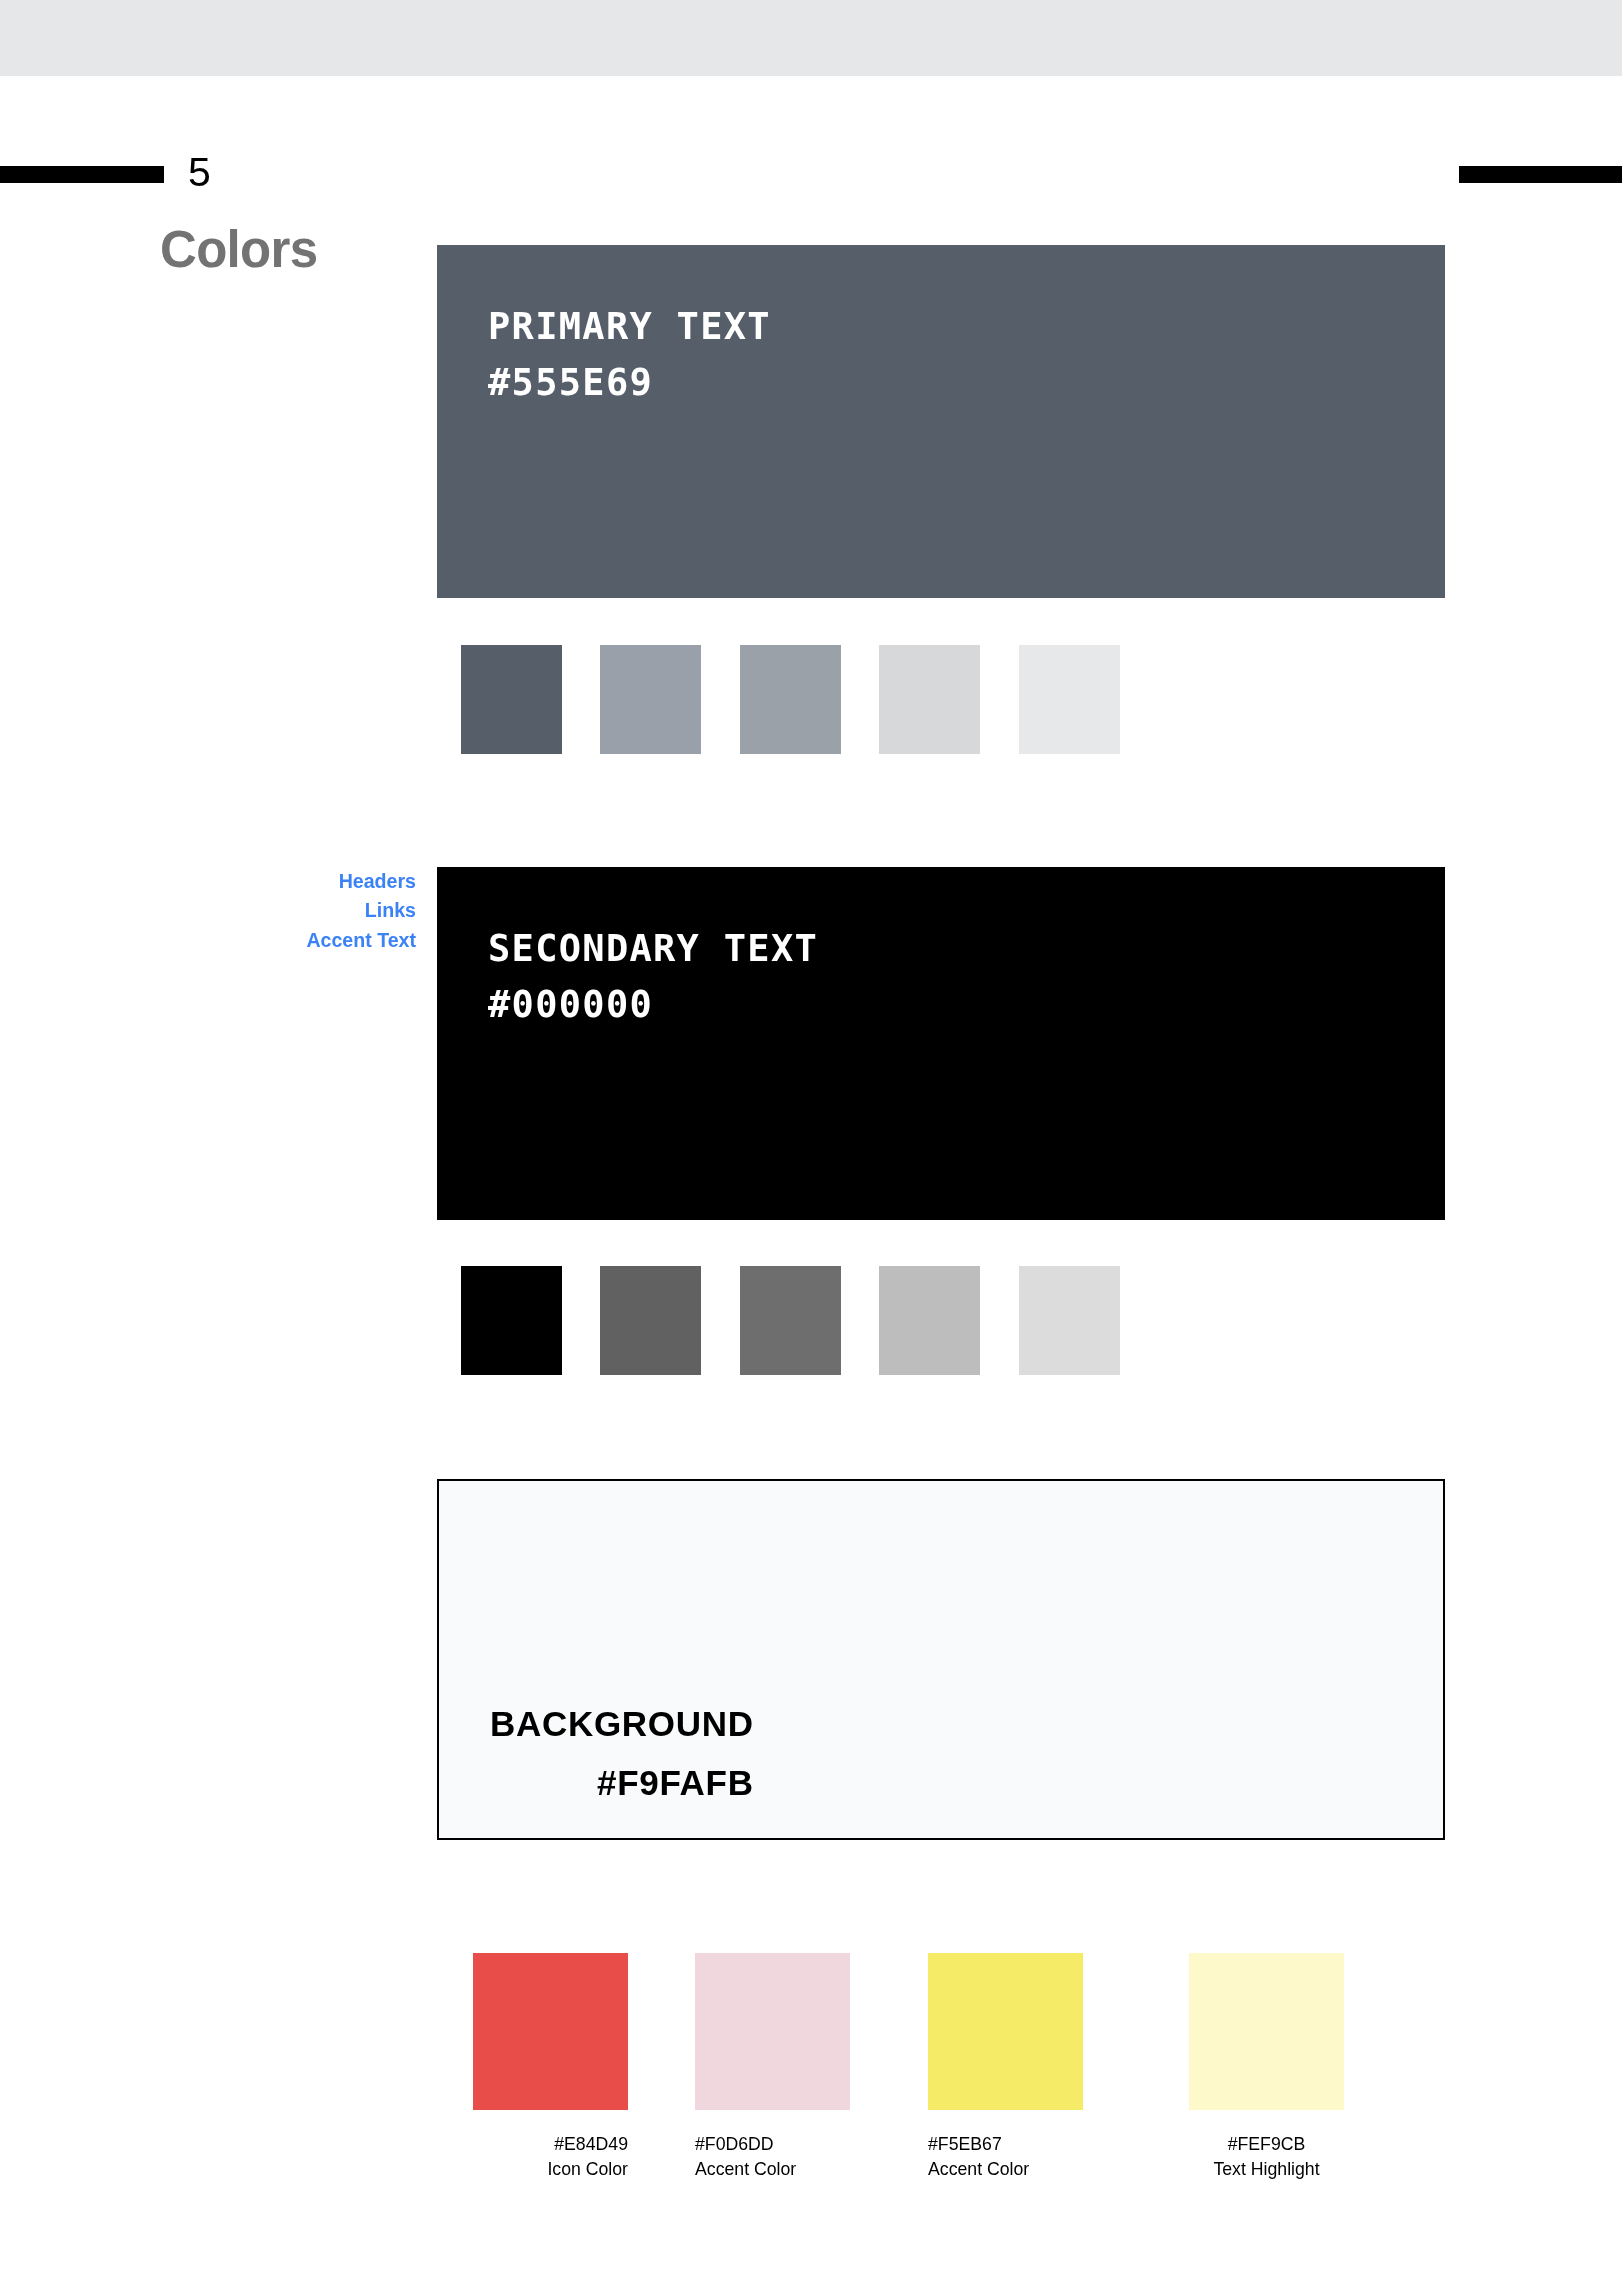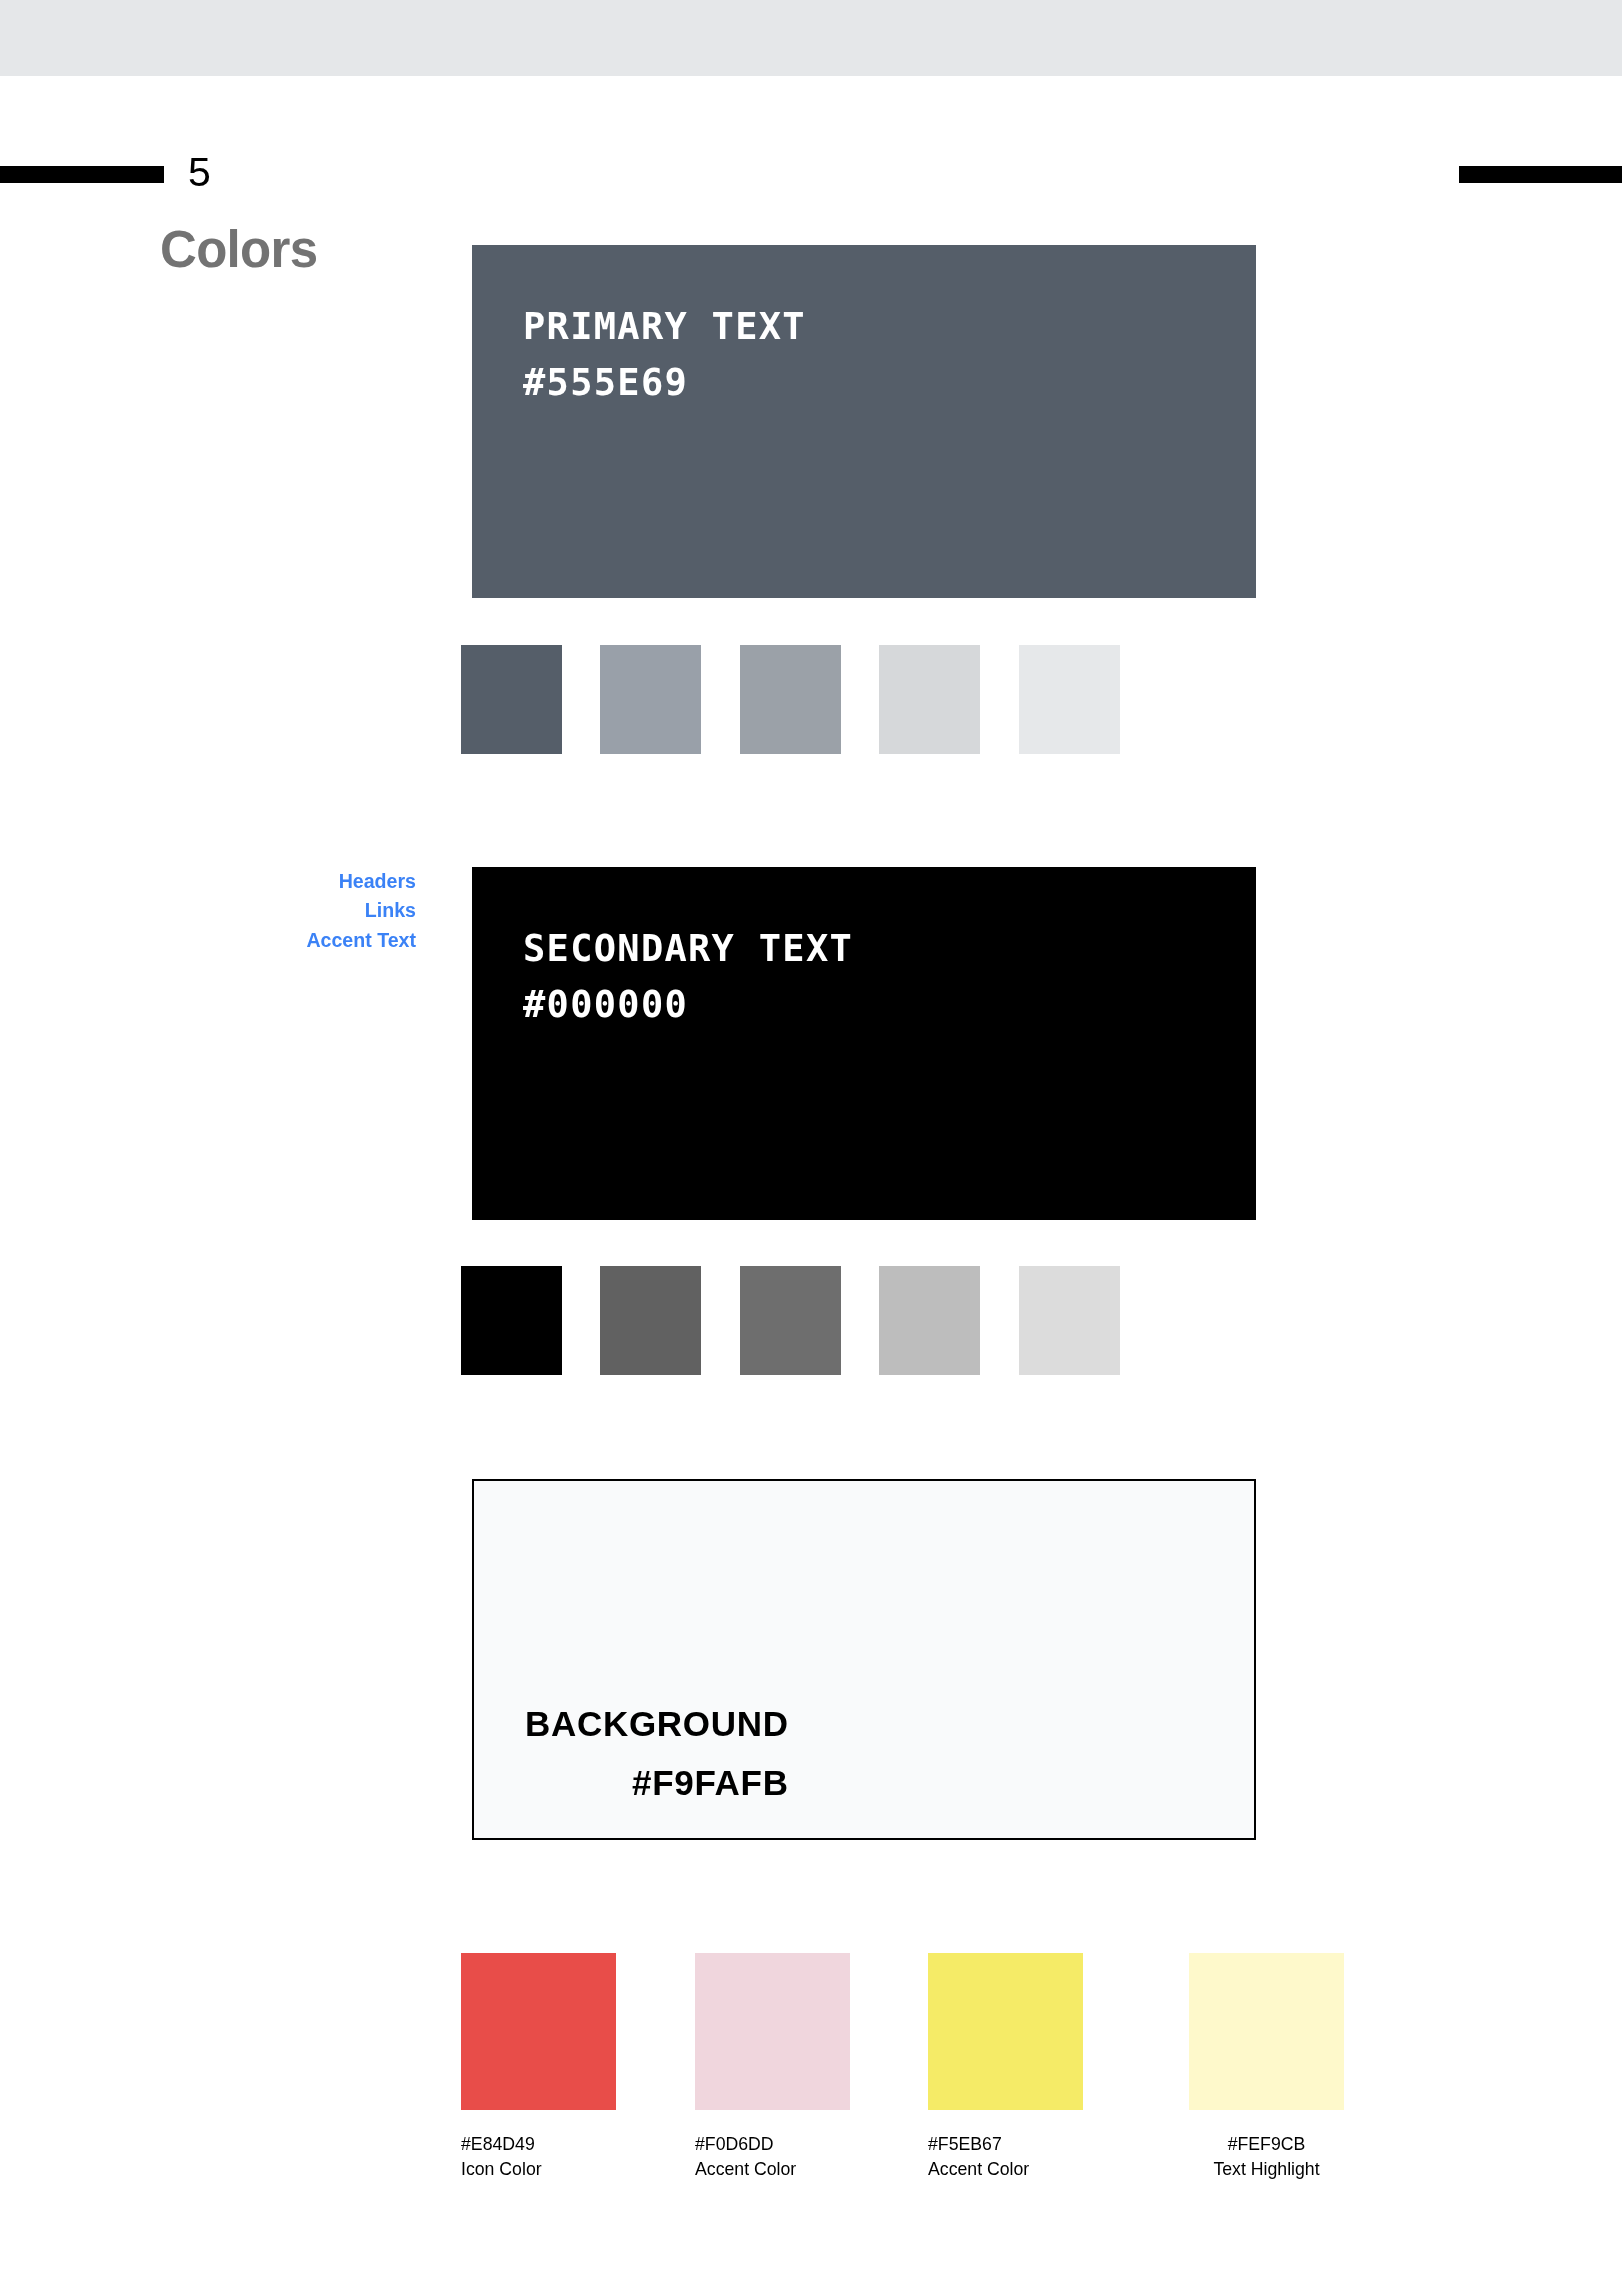--- a/index.html
+++ b/index.html
@@ -40,21 +40,21 @@
     position:absolute;left:154px;top:867px;width:262px;
     text-align:right;
     font-size:19.6px;font-weight:700;color:#3b82f6;
     line-height:29.4px;
     font-family:"Liberation Sans",sans-serif;
   }
   .side-labels div{display:block;}
 
   
   .block{
-    position:absolute;left:472px;width:784px;
+    position:absolute;left:437px;width:1008px;
     box-sizing:border-box;
     padding-left:48px;
   }
   .block .block-text{
     position:absolute;left:51px;
     font-family:"DejaVu Sans Mono",monospace;
     font-size:37px;font-weight:700;
     line-height:56px;
     letter-spacing:1.3px;
     white-space:pre-line;
@@ -143,21 +143,21 @@
   <div class="chip" style="background: rgb(189, 189, 189); left: 418px;"></div>
   <div class="chip" style="background: rgb(220, 220, 220); left: 558px;"></div>
 </div>
 
 <div class="block" id="background-block" style="background: rgb(249, 250, 251); border-color: rgb(0, 0, 0); text-align: right;">
   <div class="block-text" style="color: rgb(0, 0, 0);">BACKGROUND
 #F9FAFB</div>
 </div>
 
 <div id="accent-row">
-  <div class="accent" style="left: 0px;">
+  <div class="accent" style="left: 12px; text-align: right;">
     <span class="sw" style="background: rgb(232, 77, 73);"></span>
     <div class="cap">
       <span class="hex">#E84D49</span>
       <span class="use">Icon Color</span>
     </div>
   </div>
   <div class="accent" style="left: 234px;">
     <span class="sw" style="background: rgb(240, 214, 221);"></span>
     <div class="cap">
       <span class="hex">#F0D6DD</span>

